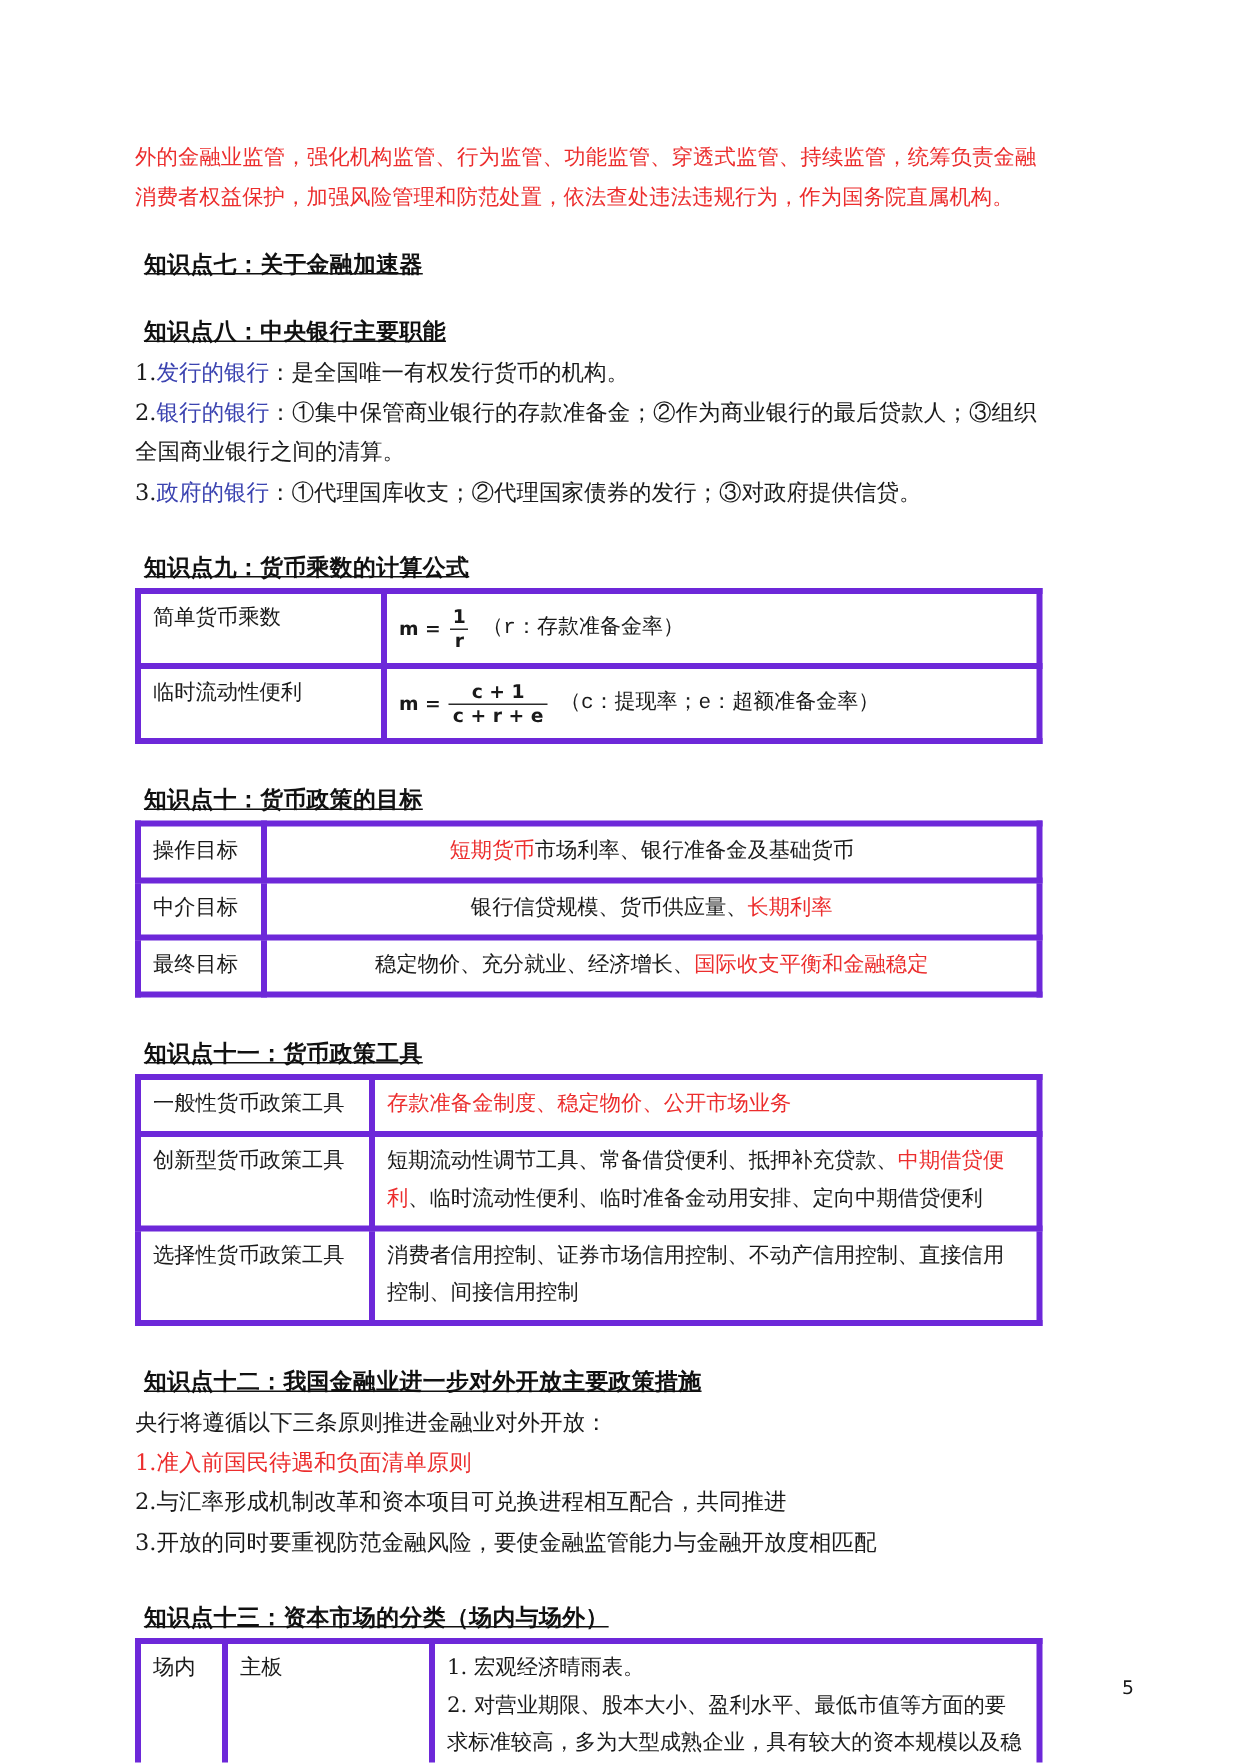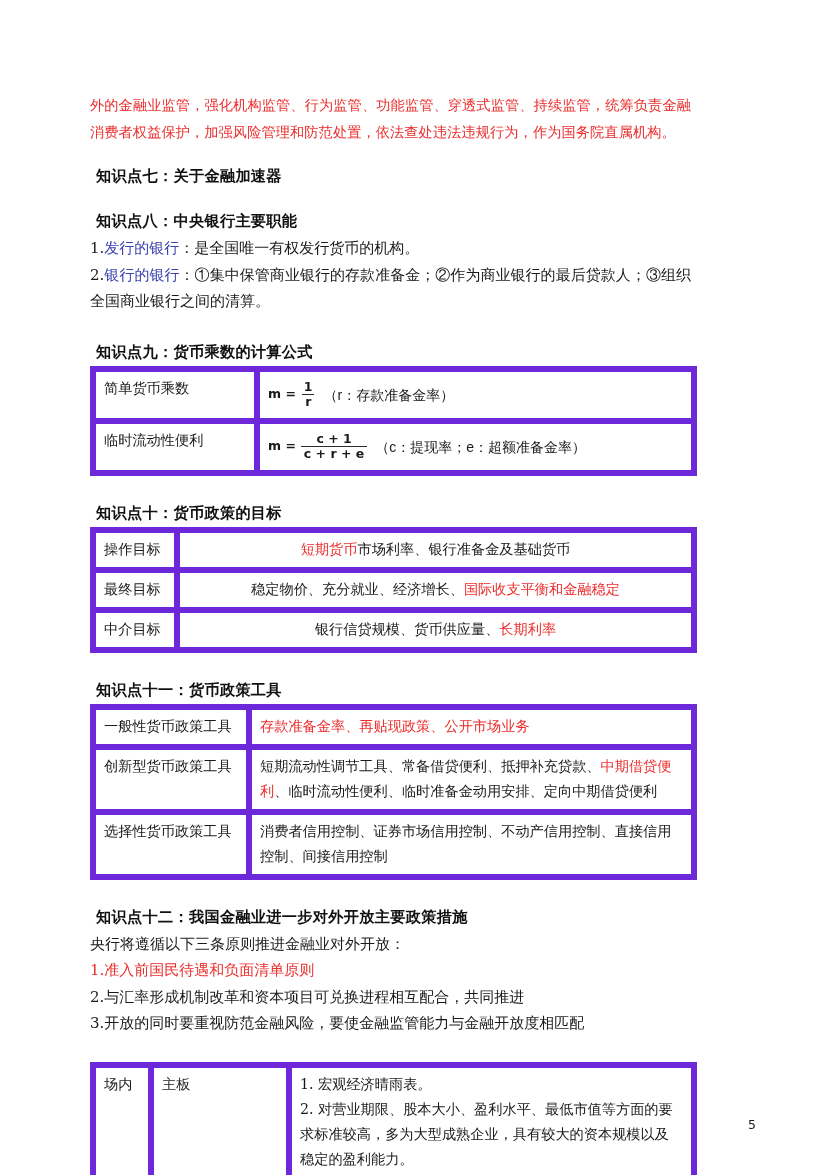--- a/index.html
+++ b/index.html
@@ -36,41 +36,42 @@
 
   
   .heading {
     font-size: 15.2px;
     font-weight: bold;
     line-height: 24px;
     color: #111111;
     margin: 0 0 2px 6px;
     letter-spacing: 0.3px;
     font-family: "DejaVu Serif", "Liberation Serif", serif;
+    text-decoration: underline;
   }
 
   .line {
     font-size: 15px;
     line-height: 26.5px;
     margin: 0;
     text-align: justify;
   }
   .red { color: #ec2d2d; }
   .blue { color: #3b43b0; }
 
   
   table {
     border-collapse: collapse;
     width: 601px;
     table-layout: fixed;
     font-size: 14.2px;
     line-height: 25px;
   }
   table td {
-    border: 6px solid #6d28d9;
+    border: 4px solid #6d28d9;
     padding: 4px 8px 5px 8px;
     vertical-align: top;
     word-break: break-all;
   }
   .t-multiplier td.c1 { width: 164px; }
   .t-multiplier td.c2 { width: 437px; padding-top: 9px; padding-bottom: 9px; }
 
   .t-goals td.c1 { width: 84px; }
   .t-goals td.c2 { width: 517px; text-align: center; }
 
@@ -94,21 +95,21 @@
   .frac {
     display: inline-flex;
     flex-direction: column;
     align-items: center;
     vertical-align: middle;
     margin: 0 2px;
   }
   .frac .num { padding: 0 3px 1px 3px; font-weight: 600; }
   .frac .den { padding: 1px 3px 0 3px; border-top: 1.3px solid #2b2b2b; font-weight: 600; }
   .math .note {
-    font-family: Liberation Sans, sans-serif;
+    font-family: Liberation Mono, monospace;
     font-size: 14px;
     margin-left: 6px;
     align-self: center;
   }
 
   
   .page-number {
     position: absolute;
     right: 90px;
     bottom: 43px;
@@ -127,20 +128,21 @@
 
     <div class="blk-gap-md"></div>
 
     <h2 class="heading">知识点七：关于金融加速器</h2>
 
     <div class="blk-gap-md"></div>
 
     <h2 class="heading">知识点八：中央银行主要职能</h2>
     <p class="line"><span>1.</span><span class="blue">发行的银行</span><span>：是全国唯一有权发行货币的机构。</span></p>
     <p class="line"><span>2.</span><span class="blue">银行的银行</span><span>：①集中保管商业银行的存款准备金；②作为商业银行的最后贷款人；③组织全国商业银行之间的清算。</span></p>
+    <p class="line"><span>3.</span><span class="blue">政府的银行</span><span>：①代理国库收支；②代理国家债券的发行；③对政府提供信贷。</span></p>
 
     <div class="blk-gap-lg"></div>
 
     <h2 class="heading">知识点九：货币乘数的计算公式</h2>
     <table class="t-multiplier">
       <tbody>
         <tr>
           <td class="c1">简单货币乘数</td>
           <td class="c2">
             <span class="math">
@@ -172,38 +174,38 @@
     <div class="blk-gap-lg"></div>
 
     <h2 class="heading">知识点十：货币政策的目标</h2>
     <table class="t-goals">
       <tbody>
         <tr>
           <td class="c1">操作目标</td>
           <td class="c2"><span class="red">短期货币</span><span>市场利率、银行准备金及基础货币</span></td>
         </tr>
         <tr>
+          <td class="c1">中介目标</td>
+          <td class="c2"><span>银行信贷规模、货币供应量、</span><span class="red">长期利率</span></td>
+        </tr>
+        <tr>
           <td class="c1">最终目标</td>
           <td class="c2"><span>稳定物价、充分就业、经济增长、</span><span class="red">国际收支平衡和金融稳定</span></td>
         </tr>
-        <tr>
-          <td class="c1">中介目标</td>
-          <td class="c2"><span>银行信贷规模、货币供应量、</span><span class="red">长期利率</span></td>
-        </tr>
       </tbody>
     </table>
 
     <div class="blk-gap-lg"></div>
 
     <h2 class="heading">知识点十一：货币政策工具</h2>
     <table class="t-tools">
       <tbody>
         <tr>
           <td class="c1">一般性货币政策工具</td>
-          <td class="c2"><span class="red">存款准备金率、再贴现政策、公开市场业务</span></td>
+          <td class="c2"><span class="red">存款准备金制度、稳定物价、公开市场业务</span></td>
         </tr>
         <tr>
           <td class="c1">创新型货币政策工具</td>
           <td class="c2"><span>短期流动性调节工具、常备借贷便利、抵押补充贷款、</span><span class="red">中期借贷便利</span><span>、临时流动性便利、临时准备金动用安排、定向中期借贷便利</span></td>
         </tr>
         <tr>
           <td class="c1">选择性货币政策工具</td>
           <td class="c2">消费者信用控制、证券市场信用控制、不动产信用控制、直接信用控制、间接信用控制</td>
         </tr>
       </tbody>
@@ -212,20 +214,21 @@
     <div class="blk-gap-lg"></div>
 
     <h2 class="heading">知识点十二：我国金融业进一步对外开放主要政策措施</h2>
     <p class="line">央行将遵循以下三条原则推进金融业对外开放：</p>
     <p class="line red"><span>1.</span><span>准入前国民待遇和负面清单原则</span></p>
     <p class="line"><span>2.</span><span>与汇率形成机制改革和资本项目可兑换进程相互配合，共同推进</span></p>
     <p class="line"><span>3.</span><span>开放的同时要重视防范金融风险，要使金融监管能力与金融开放度相匹配</span></p>
 
     <div class="blk-gap-lg"></div>
 
+    <h2 class="heading">知识点十三：资本市场的分类（场内与场外）</h2>
     <table class="t-market">
       <tbody>
         <tr>
           <td class="c1">场内</td>
           <td class="c2">主板</td>
           <td class="c3">
             <div>1. 宏观经济晴雨表。</div>
             <div>2. 对营业期限、股本大小、盈利水平、最低市值等方面的要求标准较高，多为大型成熟企业，具有较大的资本规模以及稳定的盈利能力。</div>
           </td>
         </tr>

